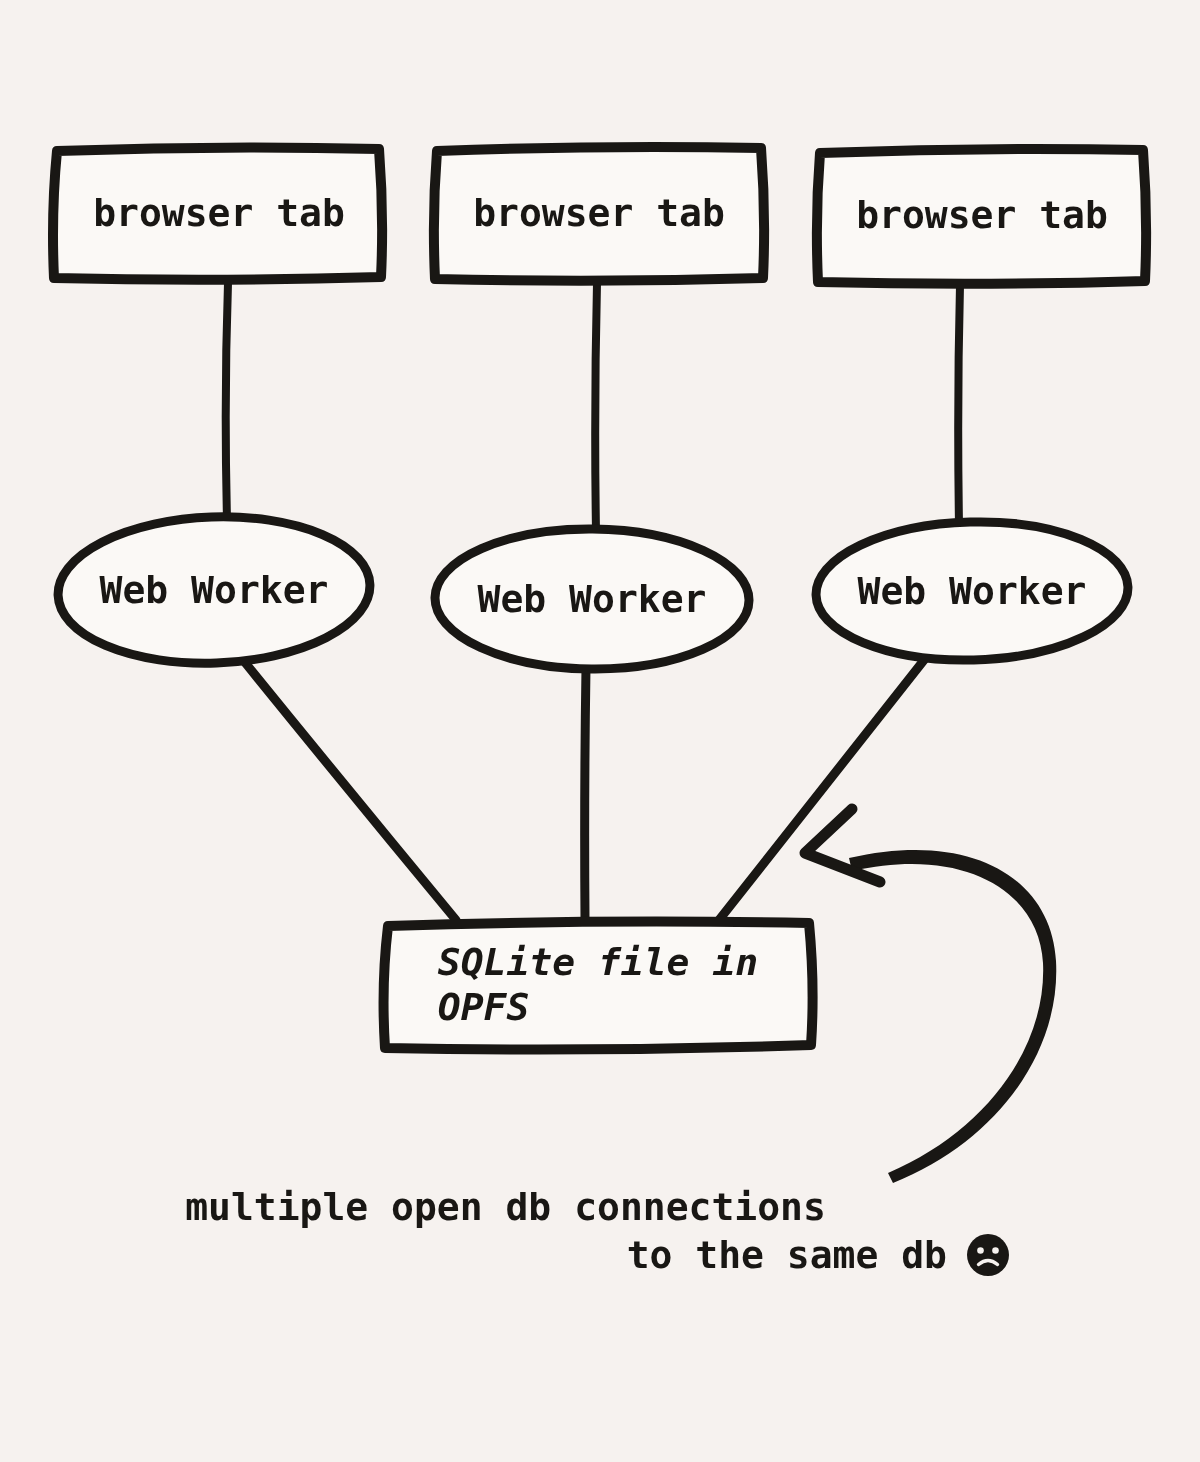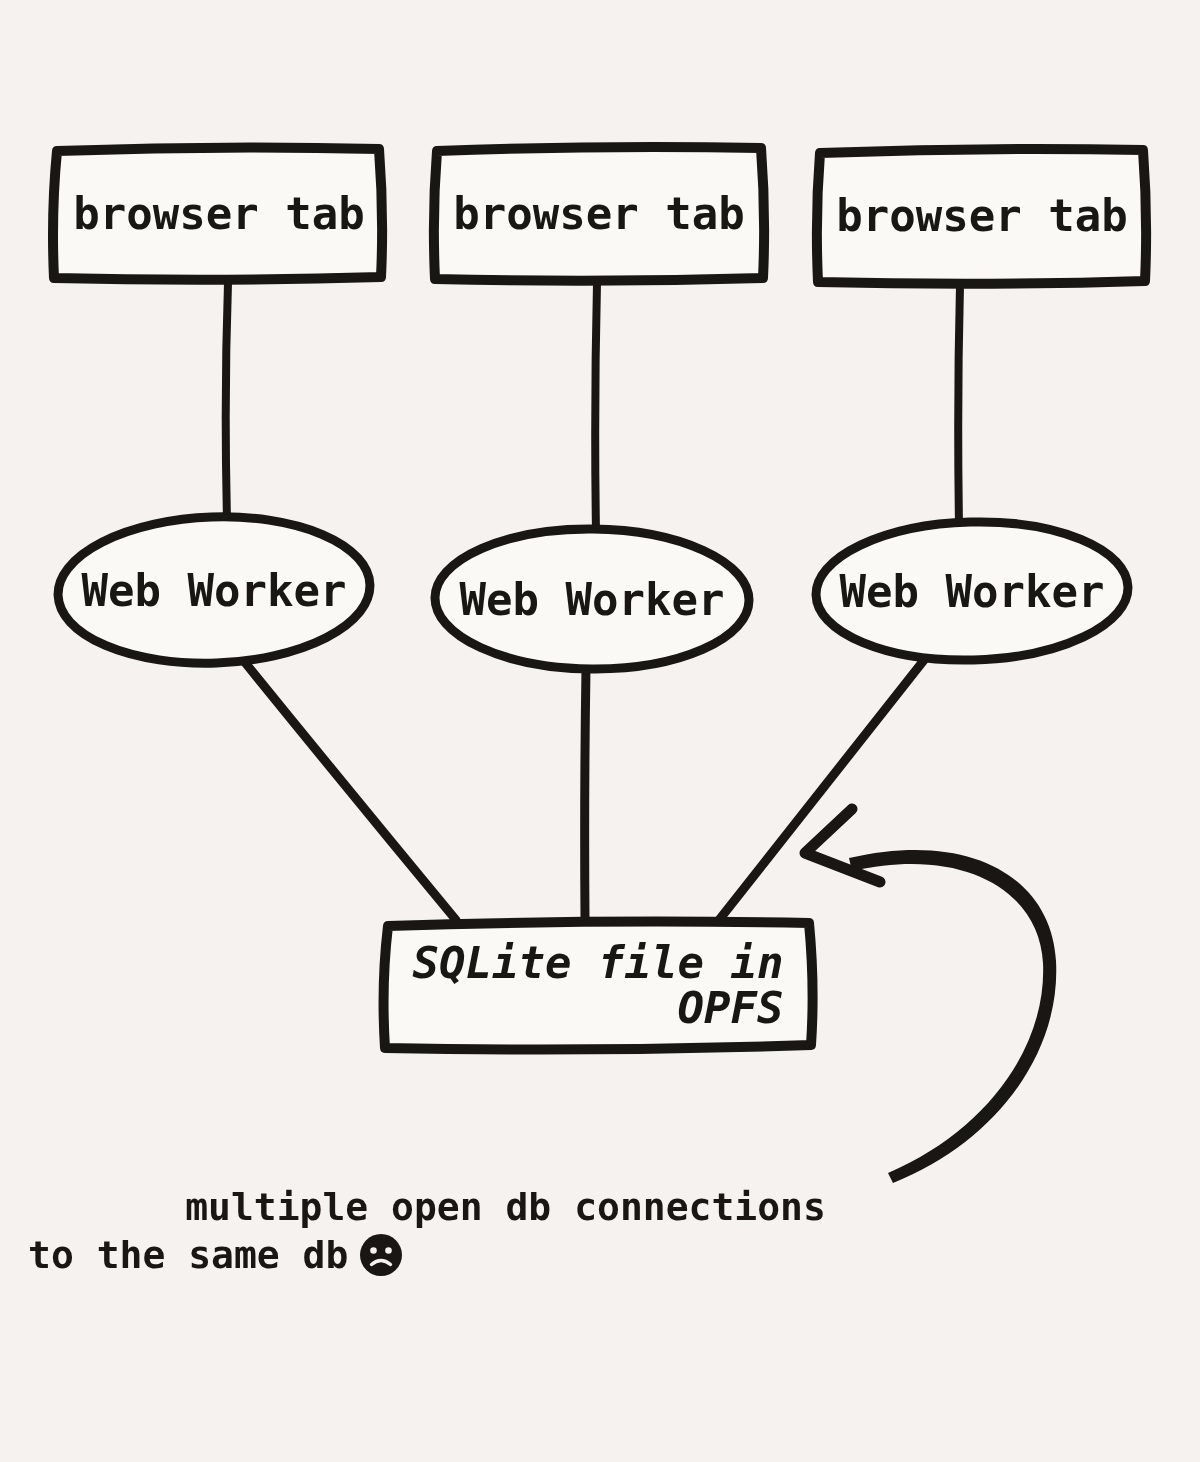--- a/index.html
+++ b/index.html
@@ -19,22 +19,22 @@
   .shapes {
     position: absolute;
     left: 0;
     top: 0;
   }
   .label {
     position: absolute;
     display: flex;
     align-items: center;
     justify-content: center;
-    text-align: right;
-    font-size: 44px;
+    text-align: left;
+    font-size: 38px;
     font-weight: 600;
     letter-spacing: 0px;
     color: #191714;
     pointer-events: none;
   }
   .label.two-line {
     white-space: pre-line;
     line-height: 45px;
     font-style: italic;
   }
@@ -45,22 +45,22 @@
     width: 1011px;
     text-align: center;
     font-size: 38px;
     font-weight: 600;
     line-height: 46px;
     color: #191714;
   }
   .caption-line2 {
     display: flex;
     align-items: center;
-    justify-content: flex-start;
-    gap: 10px;
+    justify-content: flex-end;
+    gap: 18px;
     margin-top: 2px;
     margin-left: 28px;
   }
   .face-icon {
     display: inline-block;
     width: 46px;
     height: 46px;
   }
 </style>
 </head>

